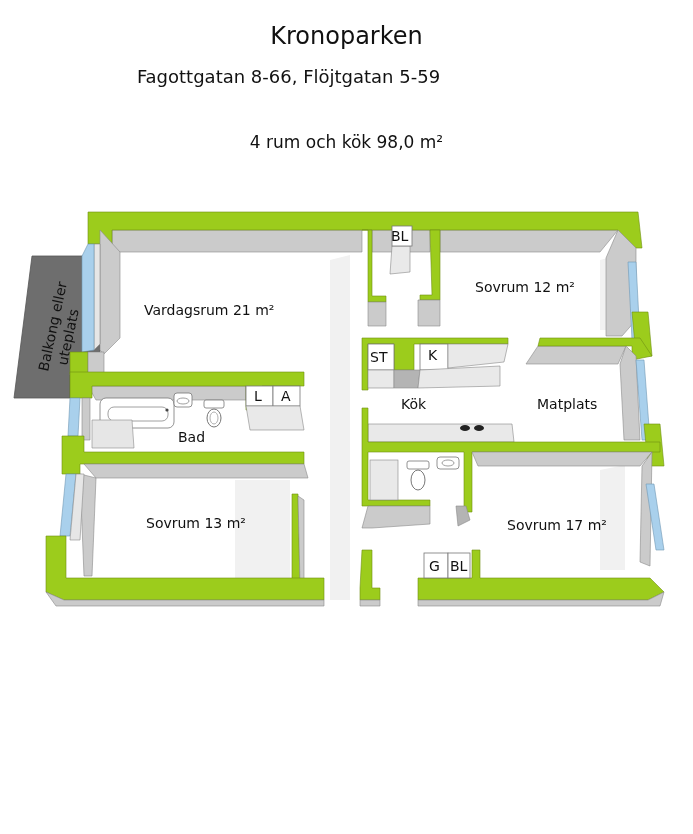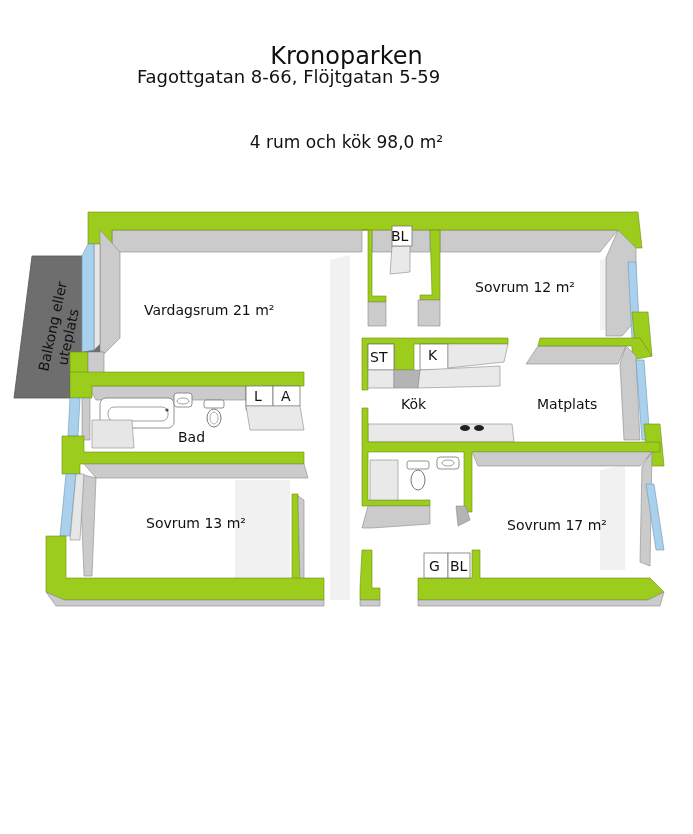--- a/index.html
+++ b/index.html
@@ -1,19 +1,19 @@
 <!DOCTYPE html>
 <html><head>
 <meta charset="utf-8">
 <style>
   html, body { margin: 0; padding: 0; background: #ffffff; }
   body { width: 693px; height: 834px; position: relative; overflow: hidden;
          font-family: "DejaVu Sans", "Liberation Sans", sans-serif; color: #111; }
   .title { position: absolute; left: 0; width: 693px; top: 22px; text-align: center;
-           font-size: 24px; margin-top: 20px; }
+           font-size: 24px; }
   .address { position: absolute; left: 0; width: 577px; top: 66px; text-align: center;
              font-size: 18px; }
   .size { position: absolute; left: 0; width: 693px; top: 132px; text-align: center;
           font-size: 17px; }
   svg.plan { position: absolute; left: 0; top: 0; }
   .room-label { font-family: "DejaVu Sans", sans-serif; font-size: 14px; fill: #111; }
   .fix-label { font-family: "DejaVu Sans", sans-serif; font-size: 14px; fill: #111; }
   .balcony-label { font-family: "DejaVu Sans", sans-serif; font-size: 14px; fill: #111; }
 </style>
 </head>

